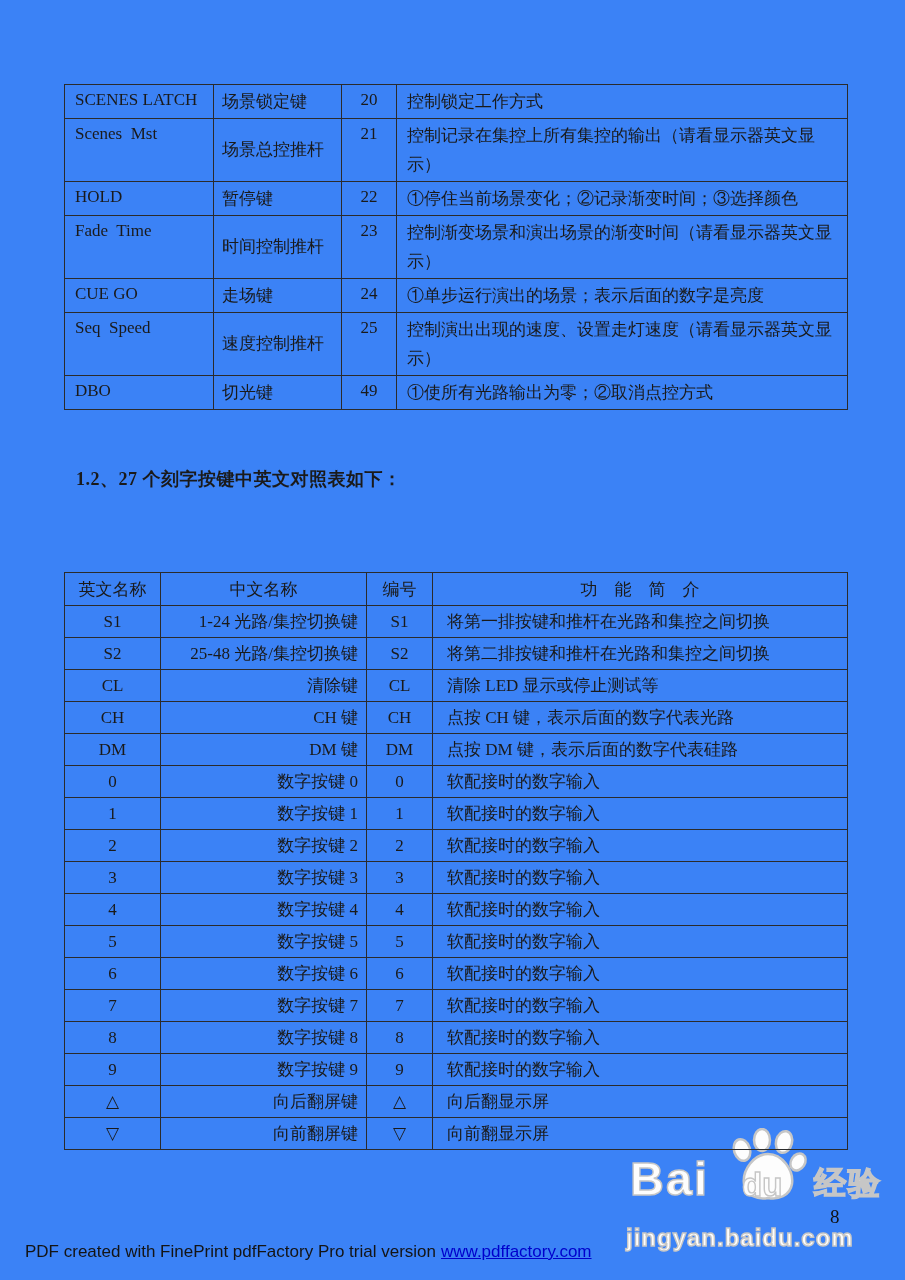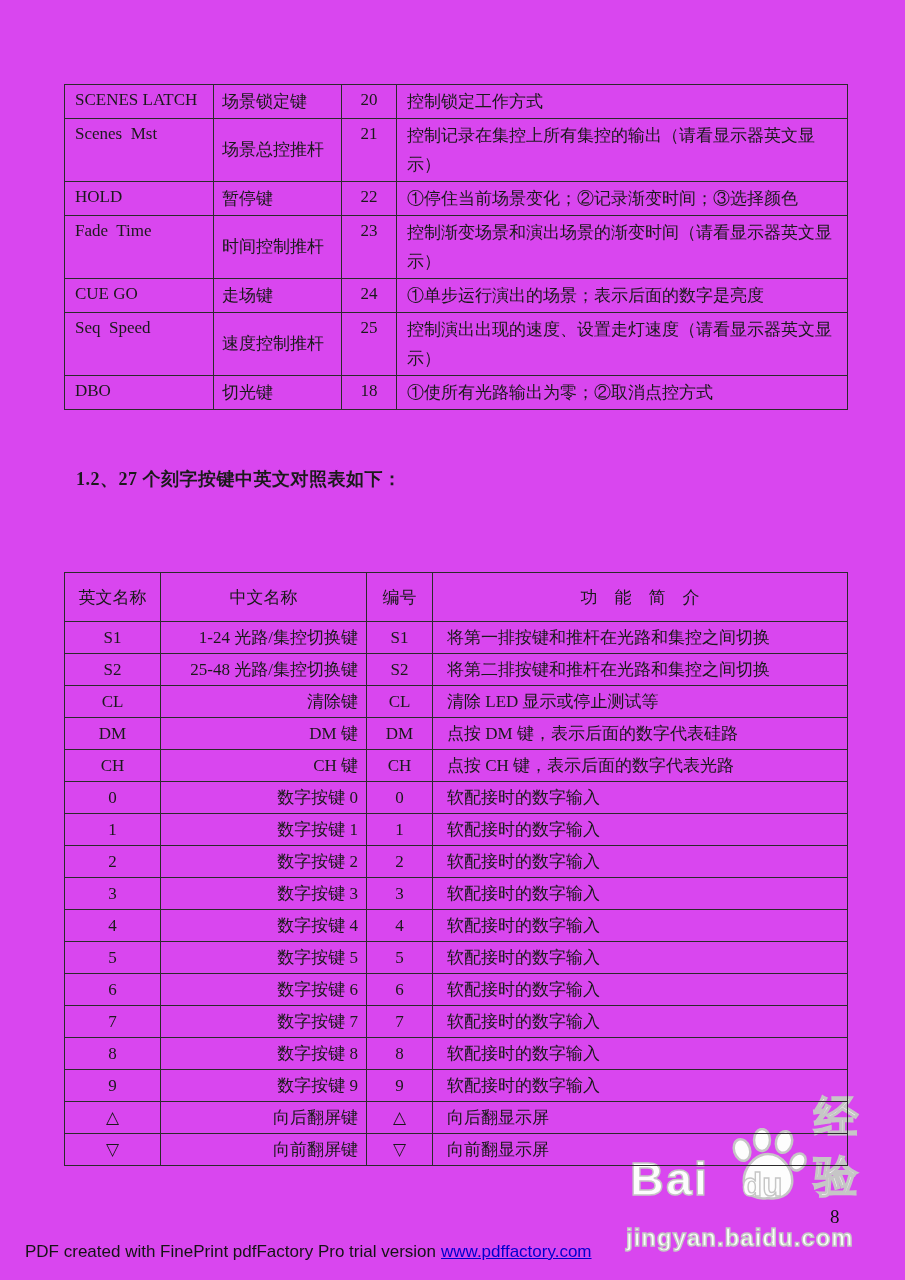--- a/index.html
+++ b/index.html
@@ -4,21 +4,21 @@
 <style>
   html,body{margin:0;padding:0;}
   body{
     width:905px;height:1280px;
     background:#ffffff;
     font-family:"Liberation Serif","DejaVu Serif",serif;
     color:#1a1a1a;
   }
   .page{
     position:relative;width:905px;height:1280px;
-    background:#d946ef;overflow:hidden;z-index:0;
+    background:#3b82f6;overflow:hidden;z-index:0;
   }
 
   
   table.doc-table{
     border-collapse:collapse;table-layout:fixed;
     position:absolute;left:64px;width:783px;
     font-size:17px;
   }
   table.doc-table td, table.doc-table th{
     border:1.5px solid #2b2b2b;
@@ -29,21 +29,21 @@
   
   #table1{top:84px;}
   #table1 tr{height:30px;}
   #table1 tr.tall{height:62px;}
   #table1 .c1{vertical-align:top;line-height:26px;padding-left:10px;white-space:pre-wrap;}
   #table1 .c2{vertical-align:middle;line-height:26px;padding-left:8px;}
   #table1 .c3{vertical-align:top;line-height:26px;text-align:center;}
   #table1 .c4{vertical-align:top;line-height:29px;padding-left:10px;}
   
   #table2{top:572px;}
-  #table2 thead tr{height:49px;padding-left:11px;}
+  #table2 thead tr{height:33px;padding-left:11px;}
   #table2 tbody tr{height:31px;}
   #table2 th{text-align:center;line-height:27px;}
   #table2 td{vertical-align:middle;line-height:27px;}
   #table2 .c1{text-align:center;}
   #table2 .c2{text-align:right;padding-left:8px;white-space:pre-wrap;}
   #table2 .c3{text-align:center;}
   #table2 .c4{text-align:left;padding-left:14px;}
 
   
   .heading{
@@ -58,21 +58,21 @@
     position:absolute;left:626px;top:1136px;width:270px;z-index:-1;
     font-family:"Liberation Sans","DejaVu Sans",sans-serif;
     font-weight:bold;
     color:#fdfdfd;
     -webkit-text-stroke:1.4px #c6c6c6;
   }
   .wm-line1{position:relative;height:72px;}
   .wm-bai{position:absolute;left:4px;bottom:2px;font-size:47px;letter-spacing:2px;}
   .wm-paw{position:absolute;left:98px;top:-8px;}
   .wm-du{position:absolute;left:116px;bottom:4px;font-size:33px;}
-  .wm-cn{position:absolute;left:188px;bottom:2px;font-size:44px;letter-spacing:2px;}
+  .wm-cn{position:absolute;left:188px;bottom:2px;font-size:32px;letter-spacing:2px;}
   .wm-line2{margin-top:16px;font-size:24px;letter-spacing:1px;}
 
   
   .page-number{
     position:absolute;left:830px;top:1206px;
     font-size:19px;color:#111;
   }
   .pdf-footer{
     position:absolute;left:25px;top:1242px;
     font-family:"Liberation Sans","DejaVu Sans",sans-serif;
@@ -127,21 +127,21 @@
         </tr>
         <tr class="tall">
           <td class="c1">Seq  Speed</td>
           <td class="c2">速度控制推杆</td>
           <td class="c3">25</td>
           <td class="c4">控制演出出现的速度、设置走灯速度（请看显示器英文显示）</td>
         </tr>
         <tr>
           <td class="c1">DBO</td>
           <td class="c2">切光键</td>
-          <td class="c3">18</td>
+          <td class="c3">49</td>
           <td class="c4">①使所有光路输出为零；②取消点控方式</td>
         </tr>
       </tbody>
   </table>
 
   <div class="heading">
     <span class="h-num">1.2、27</span>
     <span class="h-text">个刻字按键中英文对照表如下：</span>
   </div>
 
@@ -173,30 +173,30 @@
           <td class="c3">S2</td>
           <td class="c4">将第二排按键和推杆在光路和集控之间切换</td>
         </tr>
         <tr>
           <td class="c1">CL</td>
           <td class="c2">清除键</td>
           <td class="c3">CL</td>
           <td class="c4">清除 LED 显示或停止测试等</td>
         </tr>
         <tr>
+          <td class="c1">CH</td>
+          <td class="c2">CH 键</td>
+          <td class="c3">CH</td>
+          <td class="c4">点按 CH 键，表示后面的数字代表光路</td>
+        </tr>
+        <tr>
           <td class="c1">DM</td>
           <td class="c2">DM 键</td>
           <td class="c3">DM</td>
           <td class="c4">点按 DM 键，表示后面的数字代表硅路</td>
-        </tr>
-        <tr>
-          <td class="c1">CH</td>
-          <td class="c2">CH 键</td>
-          <td class="c3">CH</td>
-          <td class="c4">点按 CH 键，表示后面的数字代表光路</td>
         </tr>
         <tr>
           <td class="c1">0</td>
           <td class="c2">数字按键 0</td>
           <td class="c3">0</td>
           <td class="c4">软配接时的数字输入</td>
         </tr>
         <tr>
           <td class="c1">1</td>
           <td class="c2">数字按键 1</td>

